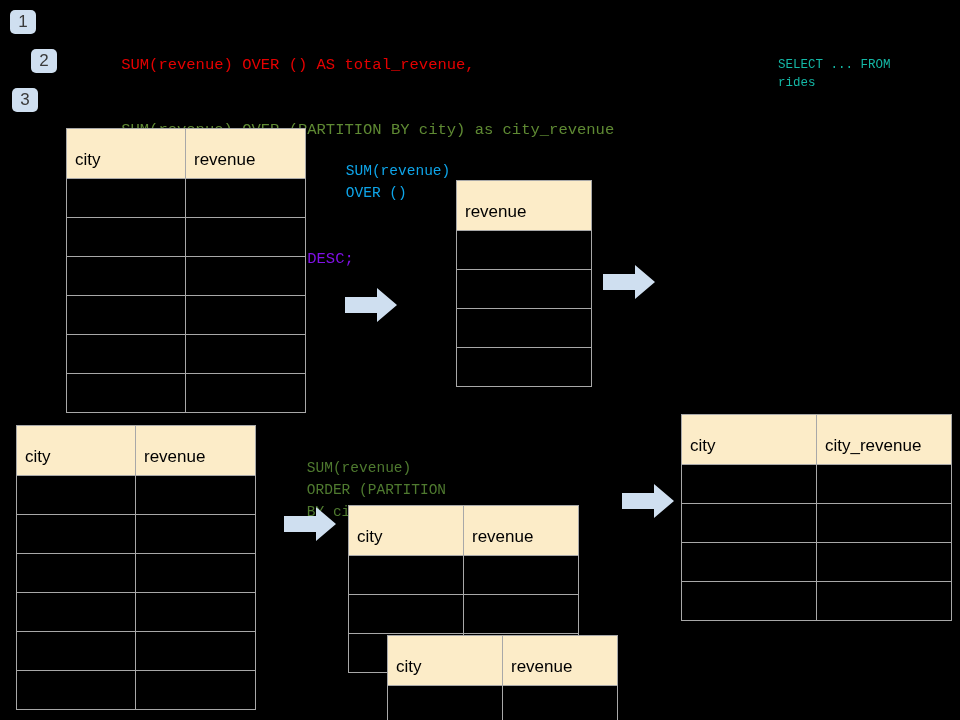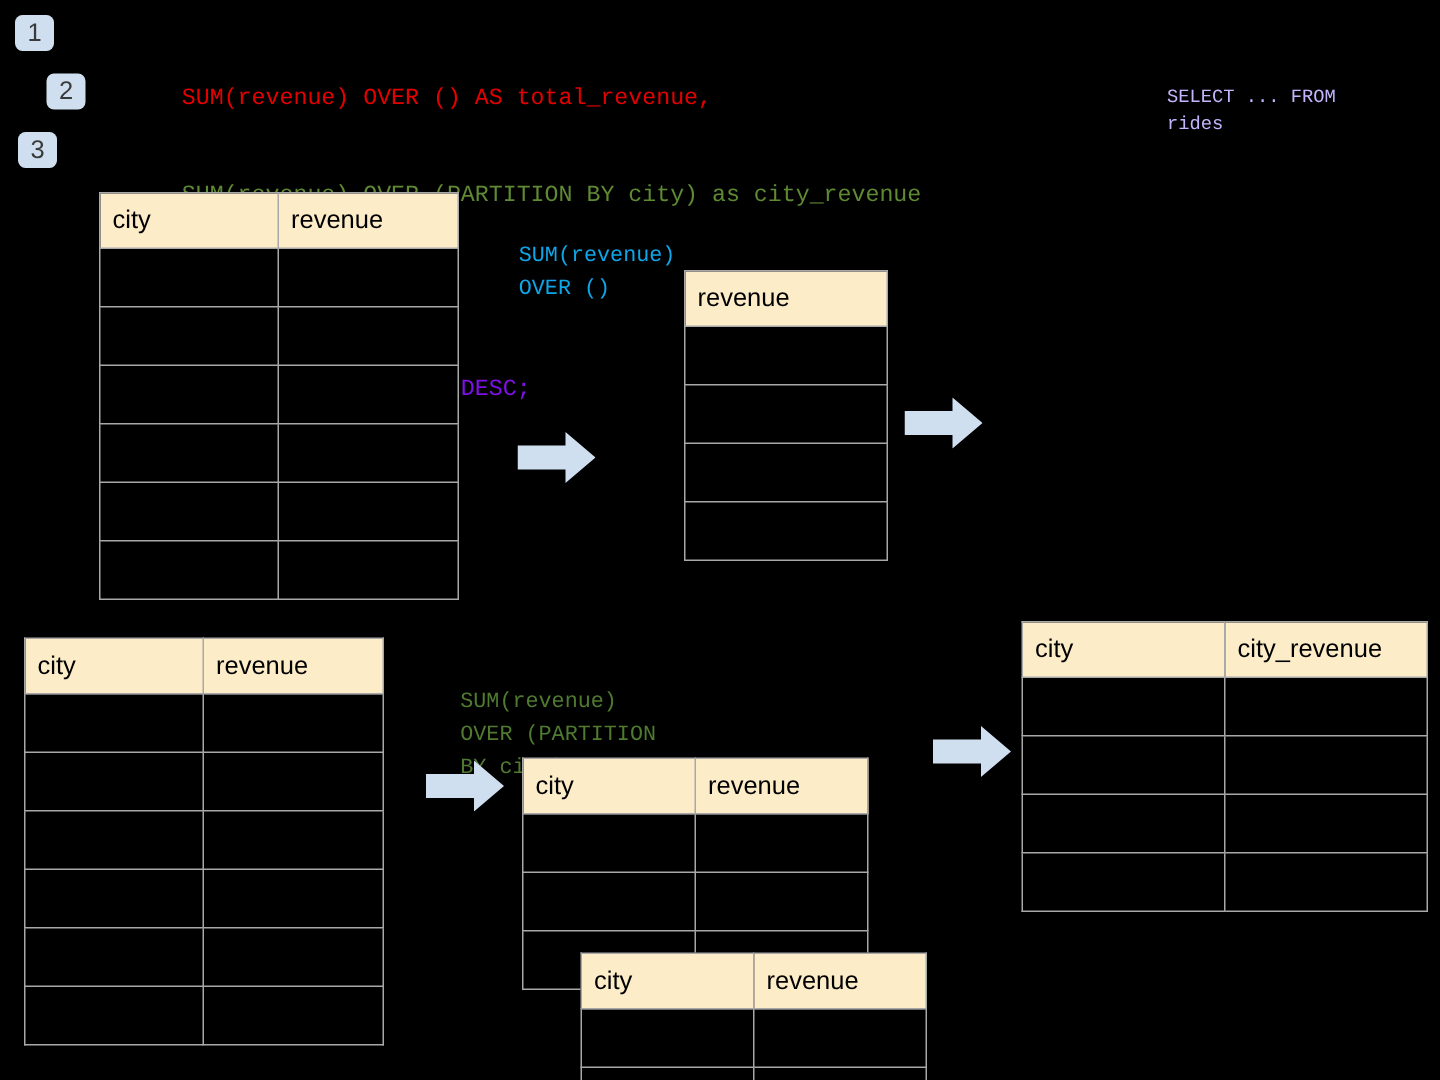--- a/index.html
+++ b/index.html
@@ -43,21 +43,21 @@
   .kw-purple { color: #8010e8; }
   .kw-red    { color: #e50000; }
   .kw-green  { color: #5f8a33; }
 
   .sidenote {
     position: absolute;
     font-family: "Liberation Mono", monospace;
     font-size: 12.5px;
     line-height: 18px;
     white-space: pre;
-    color: #c4b5fd;
+    color: #14b8a6;
   }
 
   
   .annot {
     position: absolute;
     font-family: "Liberation Mono", monospace;
     font-size: 14.5px;
     line-height: 22px;
     white-space: pre;
   }
@@ -78,21 +78,21 @@
     background: #000000;
   }
   .tbl th {
     border: 1px solid #a8a8a8;
     background: #fcecc8;
     color: #000000;
     font-family: "Liberation Sans", sans-serif;
     font-weight: normal;
     font-size: 17px;
     text-align: left;
-    padding: 0 0 0 8px;
+    padding: 13px 0 0 8px;
     height: 36px;
   }
 
   
   .arrow {
     position: absolute;
     width: 52px;
     height: 34px;
   }
 </style>
@@ -117,21 +117,21 @@
     <span class="ln">rides</span>
   </div>
 
   <div class="annot red" style="left:311px; top:138px;">
     <span class="ln">SUM(revenue)</span>
     <span class="ln">OVER ()</span>
   </div>
 
   <div class="annot green" style="left:272px; top:435px;">
     <span class="ln">SUM(revenue)</span>
-    <span class="ln">OVER (PARTITION</span>
+    <span class="ln">ORDER (PARTITION</span>
     <span class="ln">BY city)</span>
   </div>
 
   <table class="tbl" style="left:66px; top:128px; width:239px;">
     <colgroup>
         <col style="width:119px">
         <col style="width:120px">
       </colgroup>
     <thead>
       <tr>

